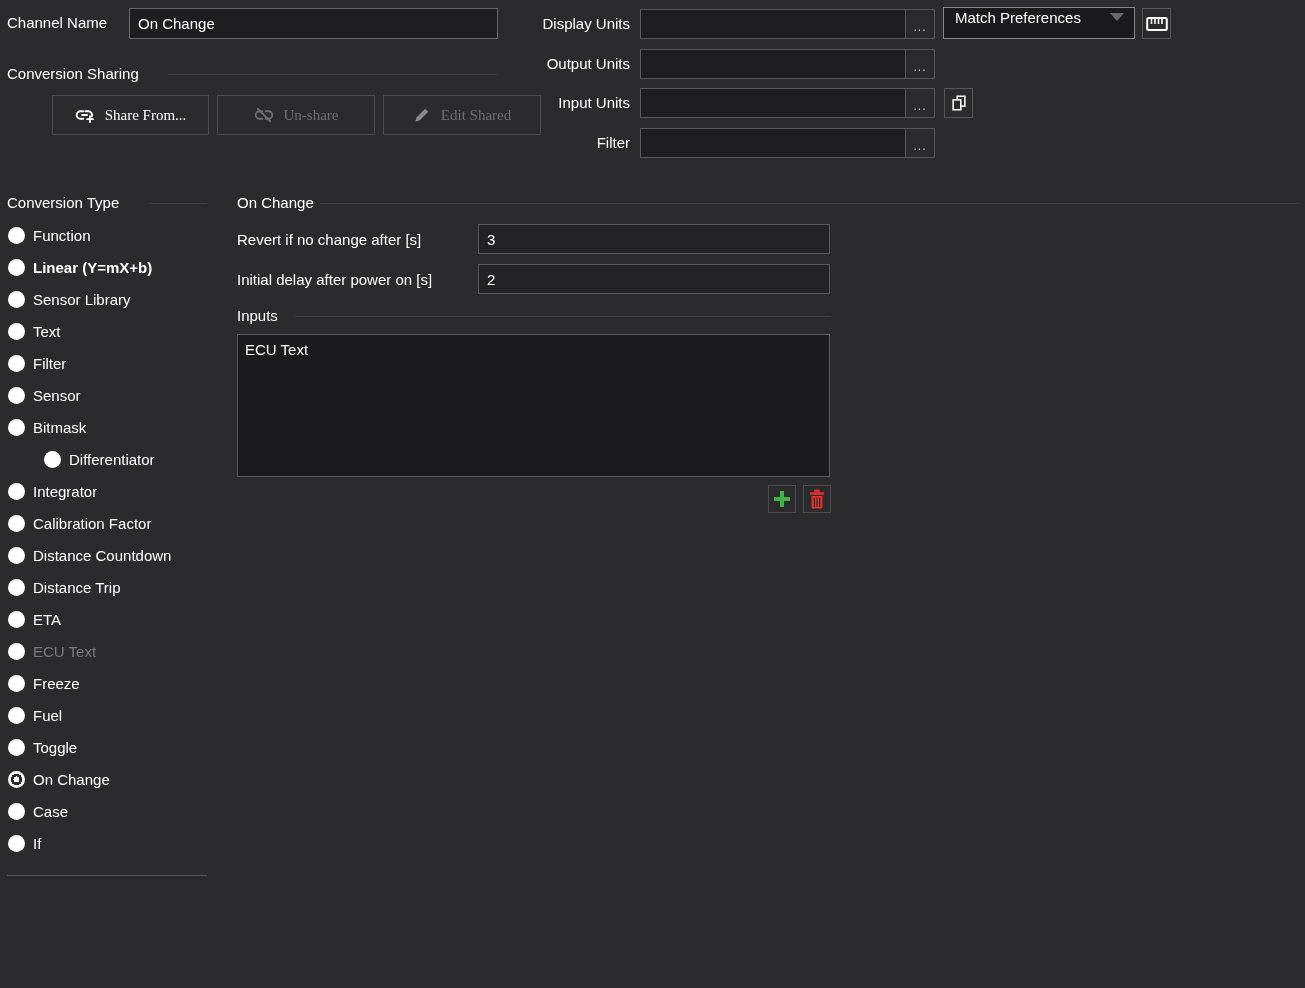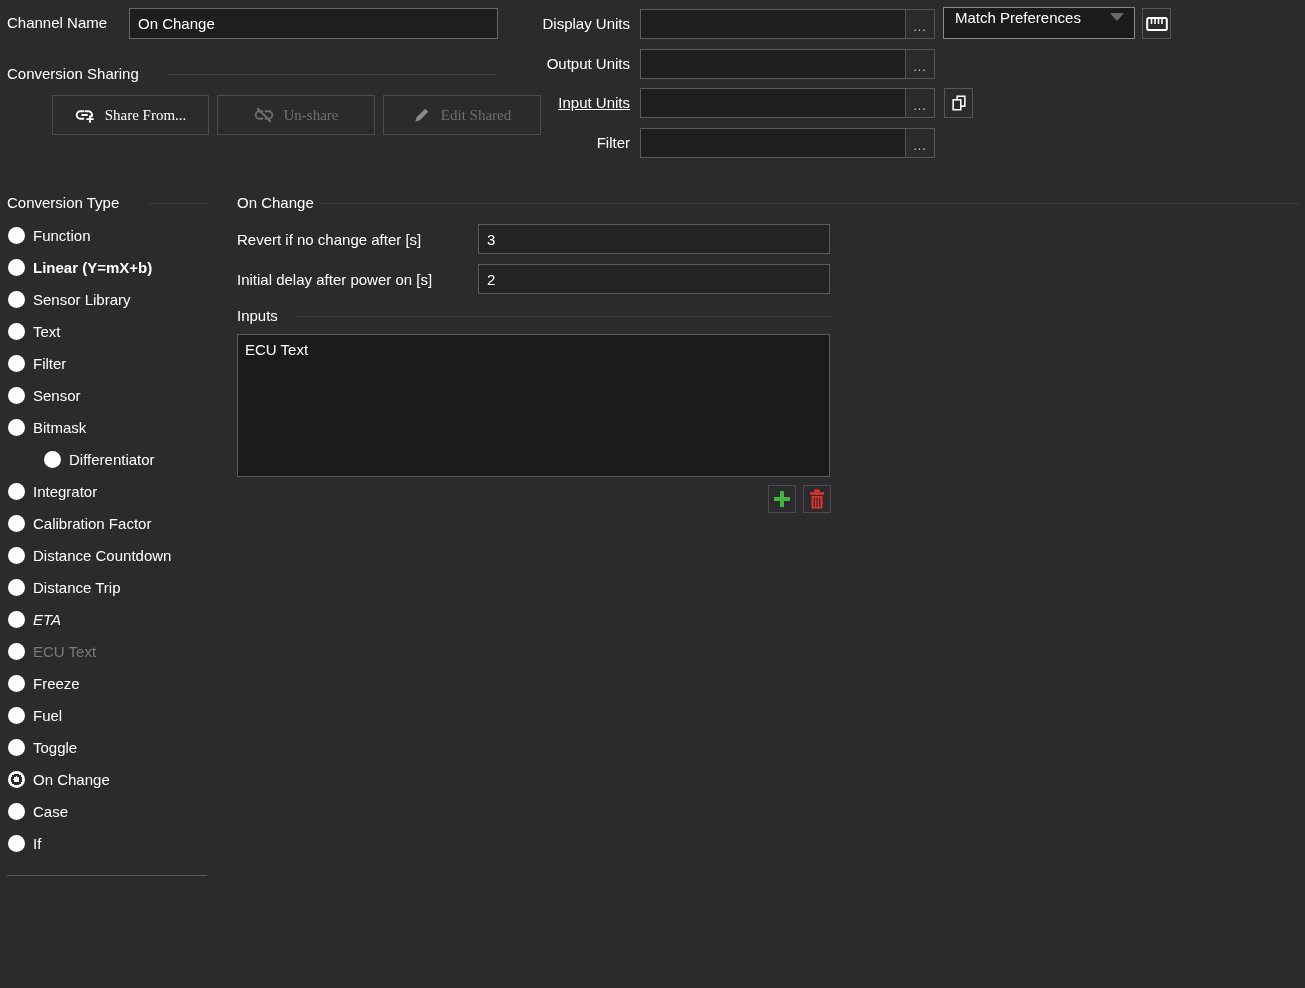--- a/index.html
+++ b/index.html
@@ -133,21 +133,21 @@
   </button>
 
   <div class="abs" style="left:470px; top:15px; width:160px; text-align:right;">Display Units</div>
   <input class="tinput dim" style="left: 640px; top: 9px; width: 266px; height: 30px;" value="">
   <button class="sq-btn browse-btn" style="left:905px; top:9px;">...</button>
 
   <div class="abs" style="left:470px; top:55px; width:160px; text-align:right;">Output Units</div>
   <input class="tinput dim" style="left: 640px; top: 49px; width: 266px; height: 30px;" value="">
   <button class="sq-btn browse-btn" style="left:905px; top:49px;">...</button>
 
-  <div class="abs" style="left:470px; top:94px; width:160px; text-align:right;text-decoration:underline;">Input Units</div>
+  <div class="abs" style="left:470px; top:94px; width:160px; text-align:right;">Input Units</div>
   <input class="tinput dim" style="left: 640px; top: 88px; width: 266px; height: 30px;" value="">
   <button class="sq-btn browse-btn" style="left:905px; top:88px;">...</button>
   <button class="sq-btn" style="left:944px; top:88px; width:29px; height:30px;">
     <span>
       <svg width="18" height="18" viewBox="0 0 20 20">
         <rect x="8" y="2.5" width="8.5" height="11" fill="none" stroke="#ffffff" stroke-width="1.7"></rect>
         <rect x="3.5" y="6.5" width="8.5" height="11" fill="#2b2b2d" stroke="#ffffff" stroke-width="1.7"></rect>
       </svg>
     </span>
   </button>
@@ -216,21 +216,21 @@
     <span class="ct-label">Calibration Factor</span>
   </div>
   <div class="ct-item" style="top:546px;">
     <span class="radio"></span>
     <span class="ct-label">Distance Countdown</span>
   </div>
   <div class="ct-item" style="top:578px;">
     <span class="radio"></span>
     <span class="ct-label">Distance Trip</span>
   </div>
-  <div class="ct-item" style="top:610px;font-style:italic;">
+  <div class="ct-item" style="top:610px;">
     <span class="radio"></span>
     <span class="ct-label">ETA</span>
   </div>
   <div class="ct-item disabled" style="top:642px;">
     <span class="radio"></span>
     <span class="ct-label">ECU Text</span>
   </div>
   <div class="ct-item" style="top:674px;">
     <span class="radio"></span>
     <span class="ct-label">Freeze</span>

